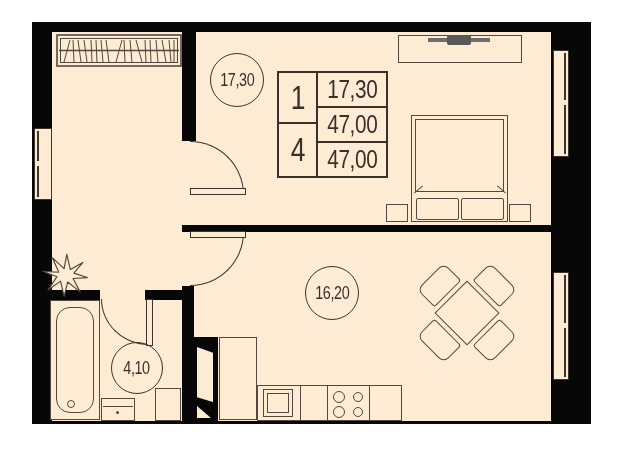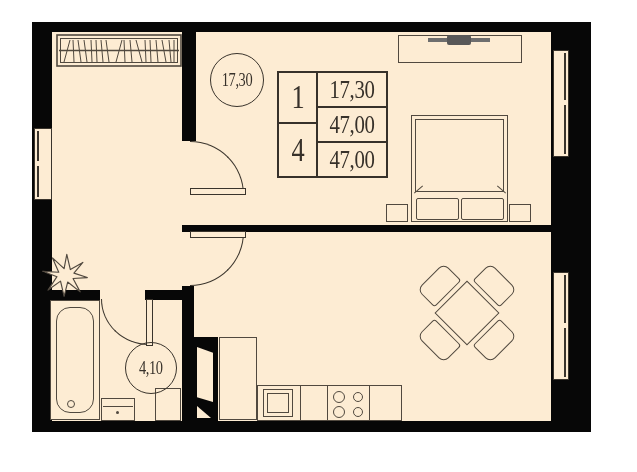--- a/index.html
+++ b/index.html
@@ -1,20 +1,20 @@
 <!DOCTYPE html>
 <html style="--floor: #fdecd3; --wall: #070707; --ln: #51493f; --ln2: #3a342c; --txt: #37312a;"><head>
 <meta charset="utf-8">
 <style>
   :root{
     --floor:#fdecd3; --wall:#070707; --ln:#51493f; --ln2:#3a342c; --txt:#37312a;
   }
   html,body{margin:0;padding:0;background:#ffffff;}
-  .stage{position:relative;width:637px;height:472px;background:#ffffff;overflow:hidden;
-         font-family:Liberation Serif, serif;}
+  .stage{position:relative;width:637px;height:424px;background:#ffffff;overflow:hidden;
+         font-family:Liberation Sans, sans-serif;}
   .abs{position:absolute;box-sizing:border-box;}
   .wall{background:var(--wall);}
   .floor{background:var(--floor);}
   .fixt{border:1.5px solid var(--ln);background:var(--floor);}
   .fixt-thin{border:1.2px solid var(--ln);background:var(--floor);}
   .glz{background:var(--ln2);}
   .leaf{background:var(--floor);border:1px solid var(--ln2);}
   .arc{border:0 solid var(--ln2);background:transparent;}
   .circle-label{border:1.6px solid var(--ln2);border-radius:50%;display:flex;
                 align-items:center;justify-content:center;color:var(--txt);}
@@ -150,21 +150,24 @@
               border-right:1.2px solid var(--ln2);border-bottom-right-radius:100% 100%;"></div>
   <div class="abs leaf" style="left:190px;top:231px;width:56px;height:7px;"></div>
 
   <div class="abs arc" style="left:101px;top:299px;width:48px;height:46px;border-bottom:1.2px solid var(--ln2);
               border-left:1.2px solid var(--ln2);border-bottom-left-radius:100% 100%;"></div>
   <div class="abs leaf" style="left:146px;top:299px;width:7px;height:47px;"></div>
 
   <div class="abs circle-label" style="left:210px;top:53px;width:54px;height:54px;">
     <span class="num lbl-num">17,30</span>
   </div>
-  <div class="abs circle-label" style="left:125px;top:342px;width:52px;height:52px;">
+  <div class="abs circle-label" style="left:305px;top:266px;width:54px;height:54px;">
+    <span class="num lbl-num">16,20</span>
+  </div>
+  <div class="abs circle-label" style="left:111px;top:342px;width:52px;height:52px;">
     <span class="num lbl-num">4,10</span>
   </div>
 
   <div class="abs tbl" style="left:277px;top:71px;width:111px;height:107px;">
     <div class="cell cell-big" style="left:0;top:0;width:39px;height:51px;border-right:2px solid var(--txt);border-bottom:2px solid var(--txt);">
       <span class="num">1</span>
     </div>
     <div class="cell cell-big" style="left:0;top:51px;width:39px;height:52px;border-right:2px solid var(--txt);">
       <span class="num">4</span>
     </div>

